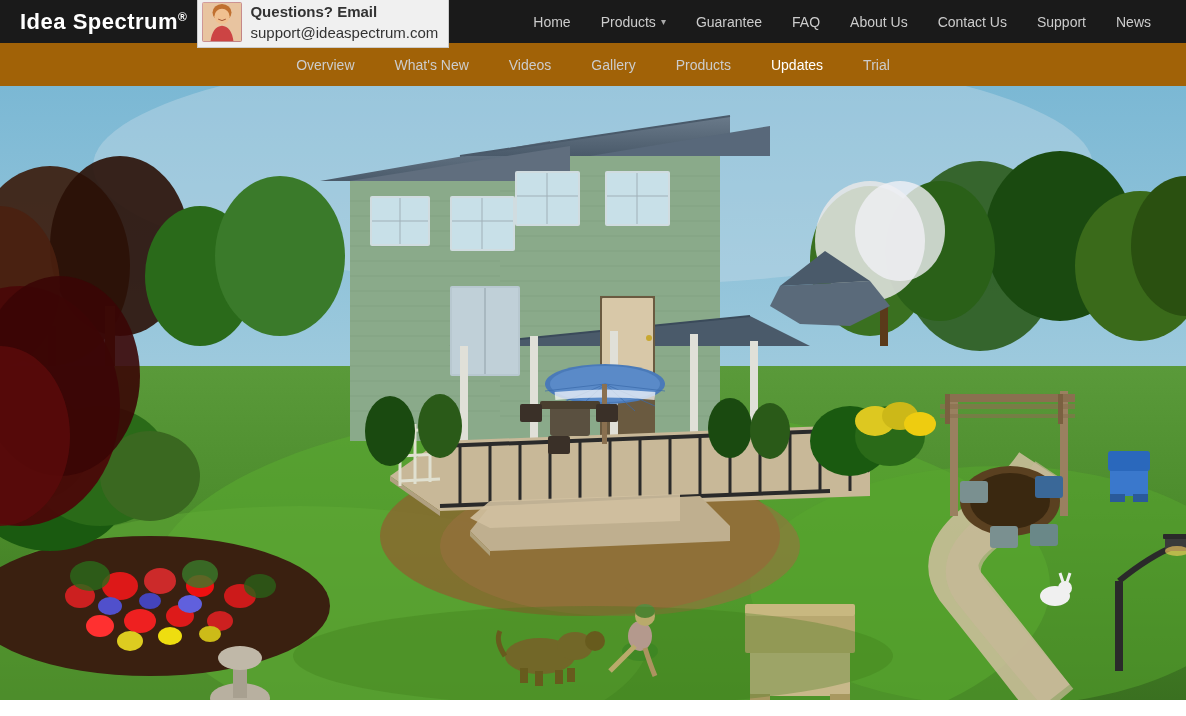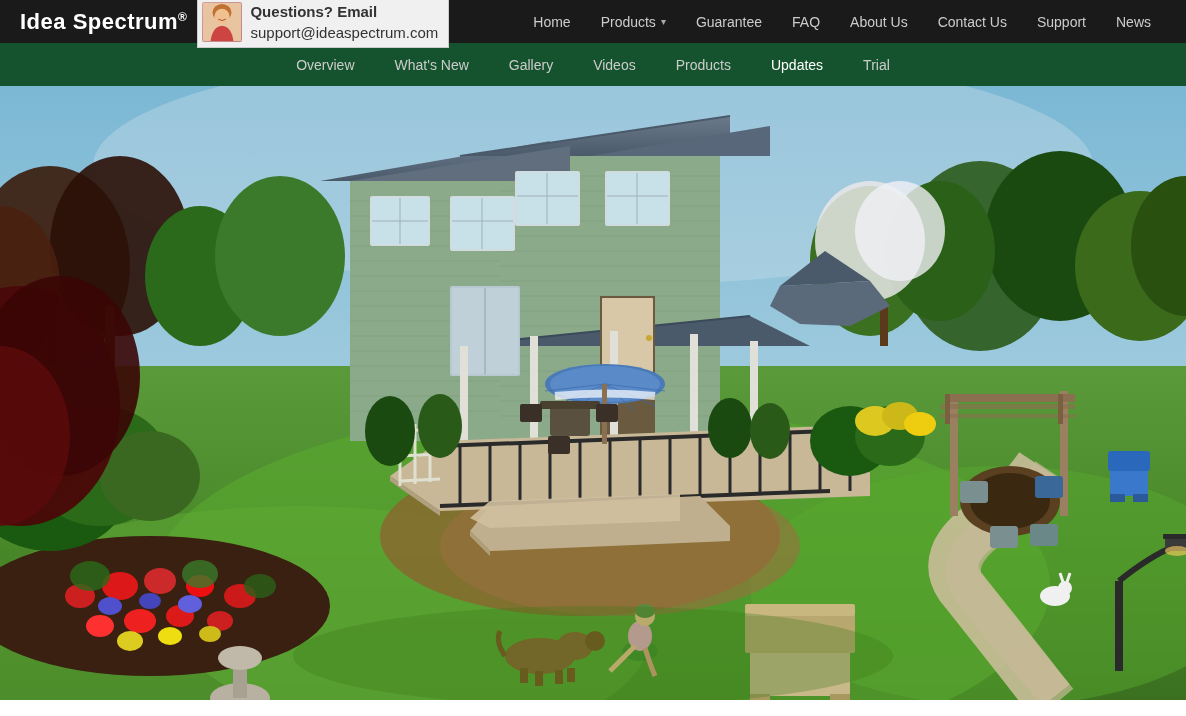--- a/index.html
+++ b/index.html
@@ -79,21 +79,21 @@
     .top-nav-links a.has-dropdown {
       gap: 5px;
     }
     .dropdown-arrow {
       font-size: 10px;
       color: #aaa;
     }
 
     
     .sub-nav {
-      background-color: #14532d;
+      background-color: #a16207;
       display: flex;
       align-items: center;
       justify-content: center;
       height: 43px;
       gap: 0;
     }
     .sub-nav a {
       color: #cccccc;
       text-decoration: none;
       font-size: 14px;
@@ -162,22 +162,22 @@
     <a href="#">About Us</a>
     <a href="#">Contact Us</a>
     <a href="#">Support</a>
     <a href="#">News</a>
   </div>
 </nav>
 
 <nav class="sub-nav">
   <a href="#">Overview</a>
   <a href="#">What's New</a>
+  <a href="#">Videos</a>
   <a href="#">Gallery</a>
-  <a href="#">Videos</a>
   <a href="#">Products</a>
   <a href="#" class="active">Updates</a>
   <a href="#">Trial</a>
 </nav>
 
 <div class="hero">
   <svg viewBox="0 0 1186 614" xmlns="http://www.w3.org/2000/svg">
 
     <defs>
       <linearGradient id="skyGrad" x1="0" y1="0" x2="0" y2="1">

